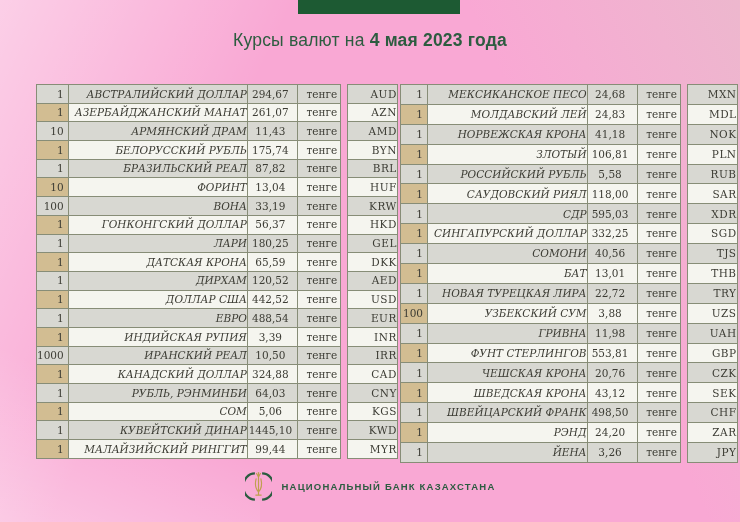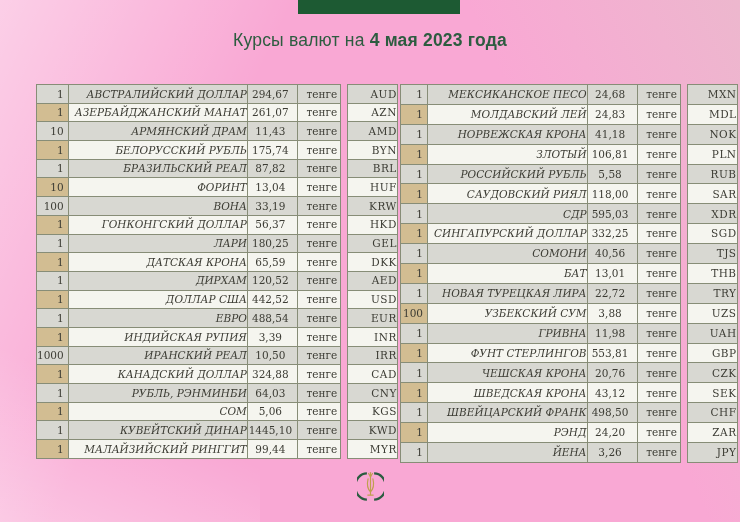--- a/index.html
+++ b/index.html
@@ -484,14 +484,15 @@
       <g fill="none" stroke="#bfa04e" stroke-width="1.3" stroke-linecap="round">
         <path d="M15,27 L15,7"></path>
         <path d="M15,24 C11.5,20.5 11,15 12.3,9.5"></path>
         <path d="M15,24 C18.5,20.5 19,15 17.7,9.5"></path>
         <path d="M15,7 L12.8,3.5"></path>
         <path d="M15,7 L17.2,3.5"></path>
         <path d="M15,7 L15,2.5"></path>
         <path d="M12,27.5 L18,27.5"></path>
       </g>
     </svg>
+    <span class="footer-text">НАЦИОНАЛЬНЫЙ БАНК КАЗАХСТАНА</span>
   </div>
 </div>
 
 </body></html>

